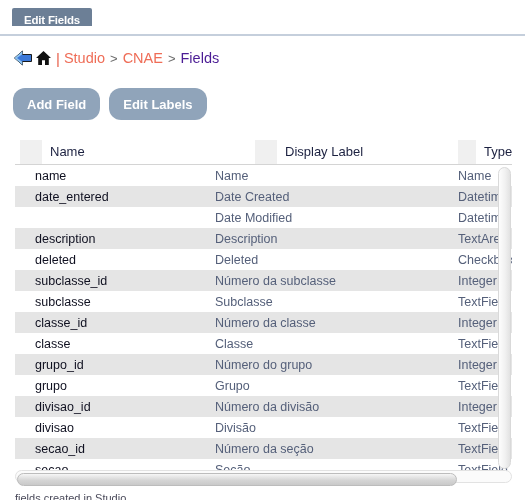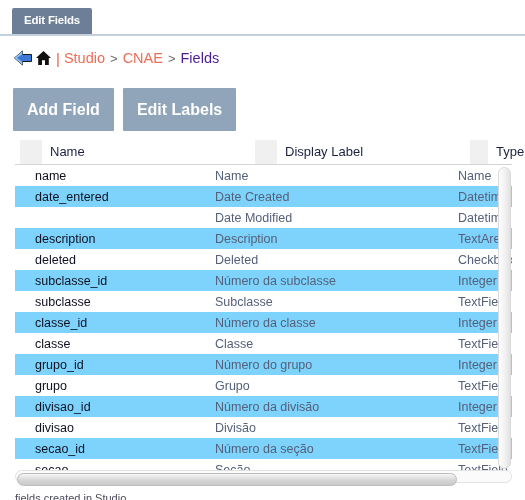--- a/index.html
+++ b/index.html
@@ -27,21 +27,21 @@
   .tabstrip .tabline {
     position: absolute;
     left: 0; top: 34px;
     width: 525px;
     height: 2px;
     background: #c5cfdc;
   }
   .tab {
     position: absolute;
     left: 12px; top: 8px;
-    height: 26px;
+    height: 18px;
     box-sizing: border-box;
     padding: 6px 12px 8px 12px;
     background: #6c7f96;
     color: #ffffff;
     font-weight: bold;
     font-size: 11.5px;
     letter-spacing: -0.2px;
     border-radius: 2px 2px 0 0;
     white-space: nowrap;
     z-index: 3;
@@ -78,29 +78,29 @@
   .bc-current { color: #4c1d95; }
 
   
   .actionbar {
     position: absolute;
     left: 13px; top: 88px;
     display: flex;
     gap: 9px;
   }
   .btn {
-    height: 43px;
+    height: 32px;
     box-sizing: border-box;
     padding: 0 14px;
     background: #90a4ba;
     color: #ffffff;
     font-weight: bold;
-    font-size: 16px;
+    font-size: 13px;
     border: none;
-    border-radius: 1px;
+    border-radius: 12px;
     cursor: pointer;
     white-space: nowrap;
     font-family: "Liberation Sans", sans-serif;
   }
 
   
   .grid {
     position: absolute;
     left: 15px; top: 139px;
     width: 497px;
@@ -138,42 +138,42 @@
     left: 0; top: 26px;
     width: 497px;
     height: 306px;
     overflow: hidden;
   }
   .row {
     position: relative;
     height: 21px;
     background: #ffffff;
   }
-  .row.alt { background: #7dd3fc; }
+  .row.alt { background: #e5e5e5; }
   .cell {
     position: absolute;
     top: 0;
     height: 21px;
     display: flex;
     align-items: center;
     font-size: 12.5px;
     white-space: nowrap;
     overflow: hidden;
   }
   .cell.c-name { color: #0f1020; }
   .cell.c-label,
   .cell.c-type { color: #55607a; }
 
   
   .col0 { left: 20px;  width: 175px; }
   .col1 { left: 200px; width: 235px; }
   .col2 { left: 443px; width: 54px;  }
   .hcol0 { left: 5px;  width: 190px; }
   .hcol1 { left: 195px; width: 240px; margin-left: 45px; }
-  .hcol2 { left: 443px; width: 54px; justify-content: flex-start; margin-left: 12px; }
+  .hcol2 { left: 443px; width: 54px; justify-content: flex-start; }
   .hcol2 .hhandle { width: 18px; margin-right: 8px; }
 
   
   .vscroll {
     position: absolute;
     right: 0; top: 26px;
     width: 16px;
     height: 306px;
     cursor: pointer;
   }

